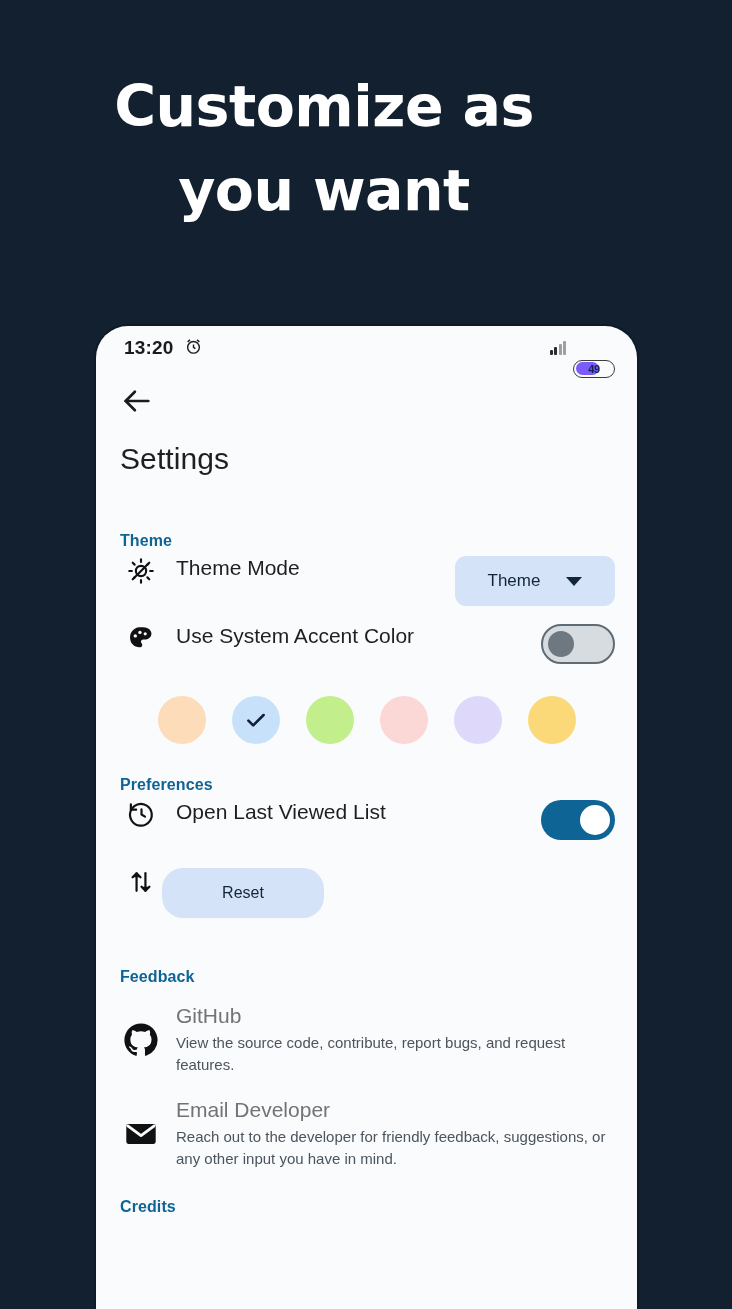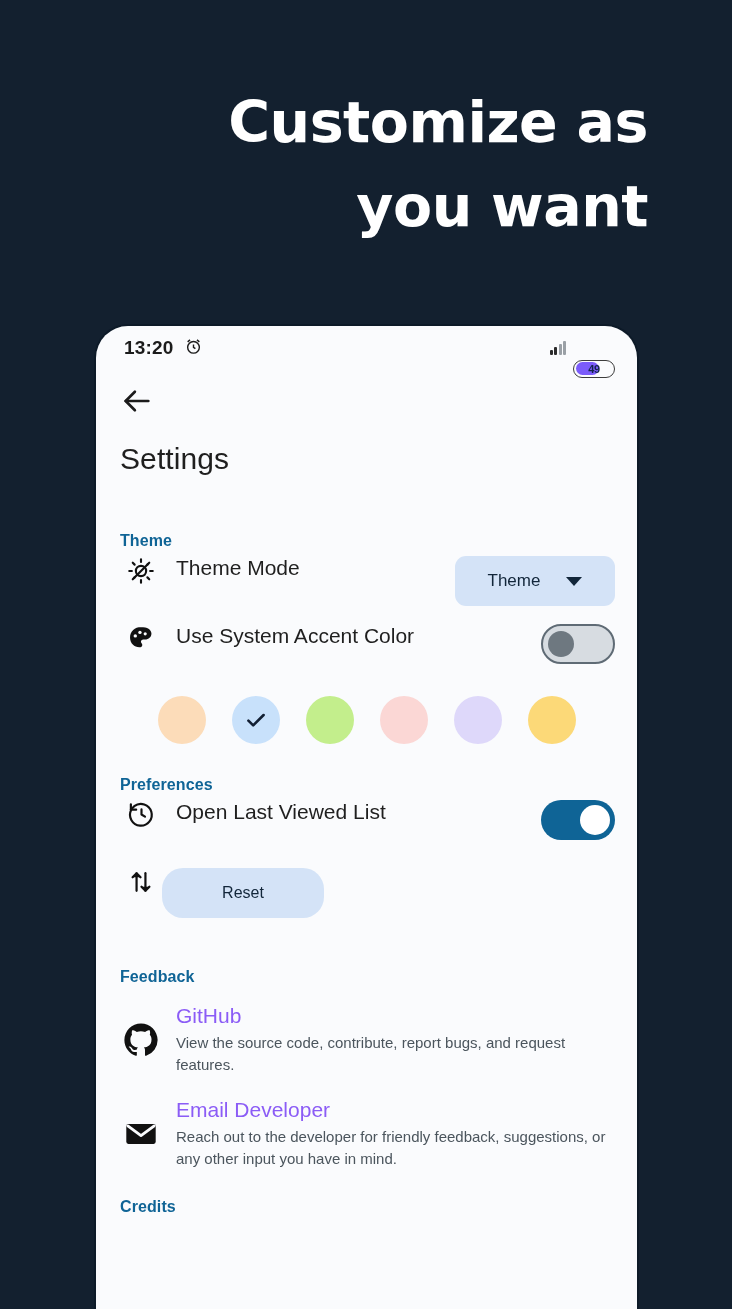--- a/index.html
+++ b/index.html
@@ -6,22 +6,22 @@
   html, body {
     width: 732px; height: 1309px;
     background: #13202f;
     font-family: "Liberation Sans", sans-serif;
     overflow: hidden;
   }
   .page { position: relative; width: 732px; height: 1309px; background: #13202f; }
 
   
   .promo {
-    position: absolute; top: 80px; left: 0; width: 648px;
-    text-align: right;
+    position: absolute; top: 64px; left: 0; width: 648px;
+    text-align: center;
     color: #ffffff;
     font-weight: bold;
     font-size: 57px;
     line-height: 84px;
     letter-spacing: -0.5px;
     font-family: "DejaVu Sans", sans-serif;
   }
   .promo .l2 { display: block; }
 
   
@@ -118,21 +118,21 @@
 
   .swatch-row { display: flex; align-items: center; gap: 26px; padding: 4px 24px 0 62px; }
   .swatch {
     width: 48px; height: 48px; border-radius: 50%;
     display: flex; align-items: center; justify-content: center; cursor: pointer;
   }
 
   .link-row { display: flex; align-items: center; padding: 12px 24px 10px 24px; cursor: pointer; }
   .link-ico { width: 42px; flex: 0 0 42px; display: flex; align-items: center; justify-content: center; }
   .link-text { padding-left: 14px; flex: 1; }
-  .link-title { font-size: 21px; color: #8b5cf6; margin-bottom: 4px; }
+  .link-title { font-size: 21px; color: #737373; margin-bottom: 4px; }
   .link-sub { font-size: 15px; color: #4b555d; line-height: 22px; }
 </style>
 </head>
 <body>
 
 <div class="page">
 
   <div class="promo">
     <span>Customize as</span>
     <span class="l2">you want</span>

